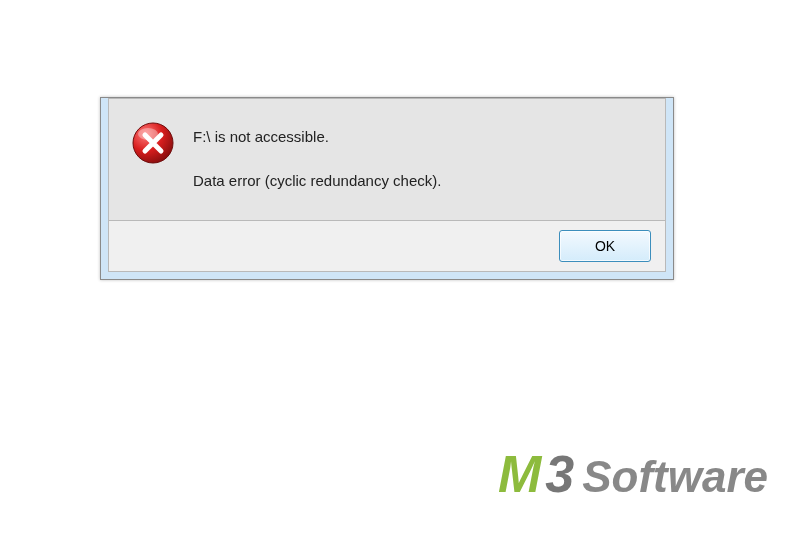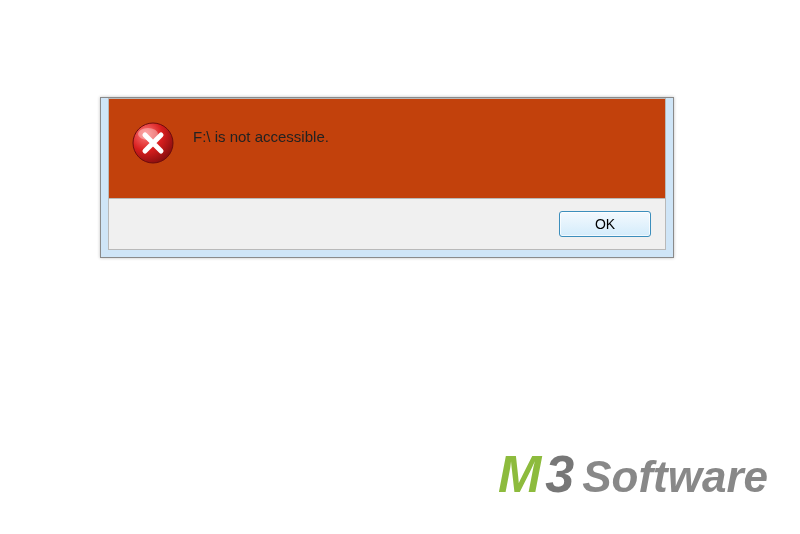--- a/index.html
+++ b/index.html
@@ -49,41 +49,41 @@
       box-shadow:inset 0 1px 0 rgba(255,255,255,.35), 0 1px 1px rgba(0,0,0,.3);
       cursor:pointer;
       display:flex; align-items:center; justify-content:center;
     }
     .close-btn svg { display:block; }
 
     
     .body-panel {
       border:1px solid #b9b9b9;
       border-bottom:0;
-      background:#c2410c;
+      background:#e5e5e5;
       padding:22px 18px 30px 22px;
       display:flex; gap:18px; align-items:flex-start;
     }
     .error-glyph { flex:0 0 auto; }
     .msg-block { flex:1 1 auto; padding-top:6px; }
     .msg-primary { font-size:15px; color:#222; line-height:1.3; }
     .msg-secondary { font-size:15px; color:#222; margin-top:24px; line-height:1.3; }
 
     
     .button-row {
       display:flex;
       justify-content:flex-end;
       align-items:center;
       height:52px;
       padding:0 14px;
       background:#f0f0f0;
       border:1px solid #b9b9b9;
     }
     .ok-btn {
-      min-width:92px; height:26px;
+      min-width:92px; height:32px;
       font:inherit; font-size:14px;
       cursor:pointer;
       border:1px solid #3c8ebc;
       border-radius:3px;
       background:linear-gradient(#f3f9fe, #d4ecfb);
       box-shadow:inset 0 0 0 1px rgba(255,255,255,.7);
     }
 
     
     .watermark{
@@ -128,20 +128,21 @@
               <stop offset="100%" stop-color="#8e0f0f"></stop>
             </radialGradient>
           </defs>
           <circle cx="22" cy="22" r="20" fill="url(#rg)" stroke="#6e0c0c" stroke-width="1"></circle>
           <ellipse cx="17" cy="13" rx="10" ry="6" fill="rgba(255,255,255,.35)"></ellipse>
           <path d="M14 14 L30 30 M30 14 L14 30" stroke="#fff" stroke-width="5" stroke-linecap="round"></path>
         </svg>
       </div>
       <div class="msg-block">
         <div class="msg-primary">F:\ is not accessible.</div>
+        <div class="msg-secondary">Data error (cyclic redundancy check).</div>
       </div>
     </div>
 
     <div class="button-row">
       <button class="ok-btn">OK</button>
     </div>
   </div>
 </div>
 
 <div class="watermark">

